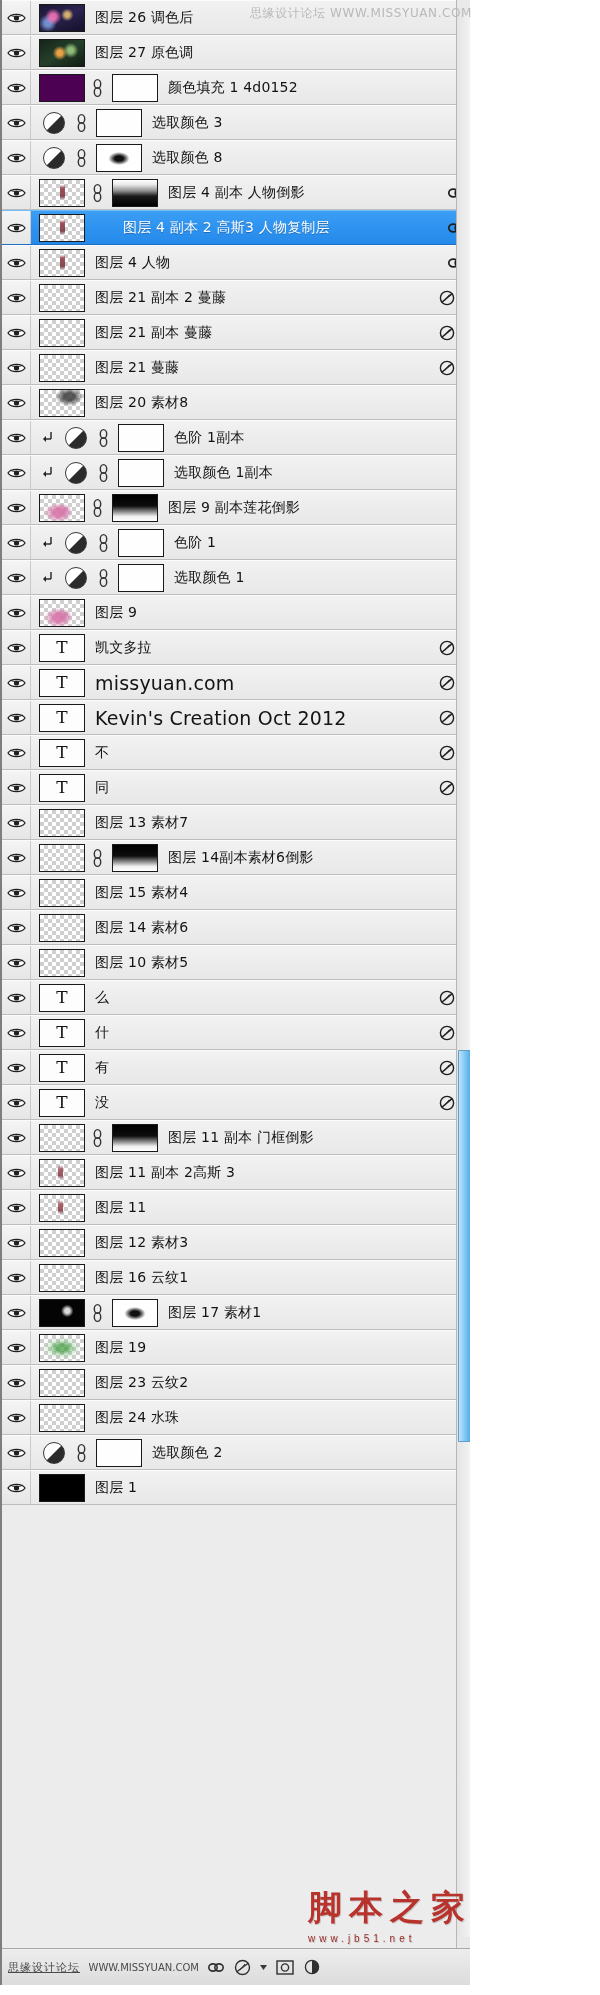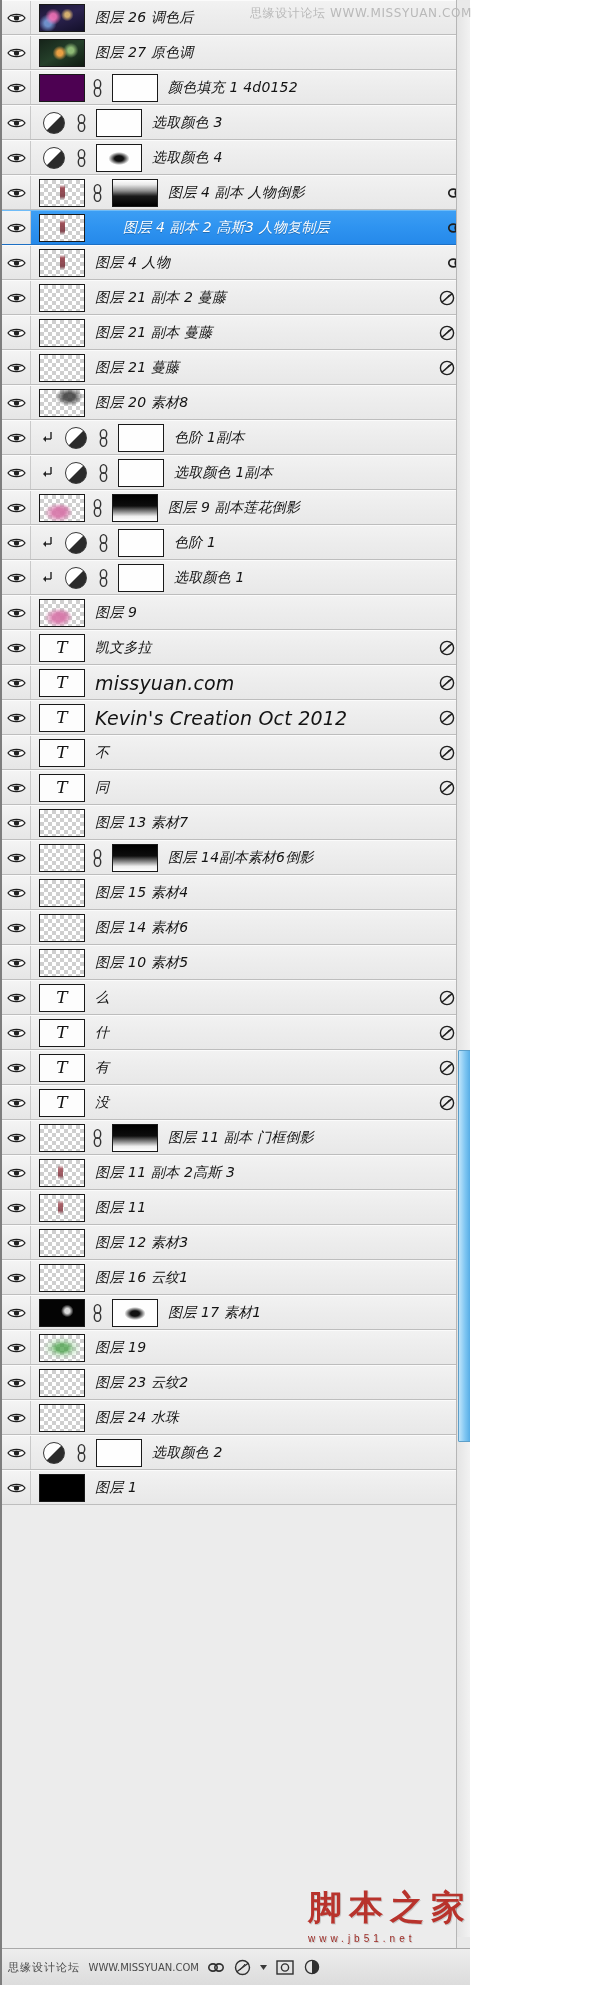--- a/index.html
+++ b/index.html
@@ -14,21 +14,21 @@
     border-left:2px solid #7e7e7e;
     box-sizing:border-box;
   }
   #rows{position:absolute;left:0;top:0;right:0;bottom:36px;overflow:hidden;}
 
   .row{
     position:relative;height:35px;box-sizing:border-box;
     background:linear-gradient(to bottom,#f2f2f2 0%,#ededed 45%,#e8e8e8 100%);
     border-bottom:1px solid #bdbdbd;
     border-top:1px solid #fbfbfb;
-    display:flex;align-items:center;font-style:italic;
+    display:flex;align-items:center;
   }
   .row.sel{
     background:linear-gradient(to bottom,#3c9ef4 0%,#2e93f0 50%,#2589ea 100%);
     border-bottom:1px solid #1c6fc4;border-top:1px solid #6fbcf8;
   }
   .row.sel .lname{color:#ffffff;text-shadow:0 1px 0 rgba(0,0,0,.25);margin-left:36px;}
 
   
   .eyecol{
     width:28px;height:100%;flex:0 0 28px;
@@ -103,21 +103,21 @@
   #footer{
     position:absolute;left:0;right:0;bottom:0;height:36px;
     background:linear-gradient(to bottom,#ededed,#dcdcdc);
     border-top:1px solid #a9a9a9;
     display:flex;align-items:center;padding-left:6px;gap:7px;
   }
   #footer .fwm{
     font-size:11px;color:#4a4a4a;white-space:nowrap;
     font-family:"DejaVu Sans","Liberation Sans",sans-serif;
   }
-  #footer .fwm .cn{letter-spacing:1px;}
+  #footer .fwm .cn{letter-spacing:1px;text-decoration:underline;}
   .fbtn{width:20px;height:20px;display:flex;align-items:center;justify-content:center;color:#3d3d3d;}
 
   
   #scrollbar{
     position:absolute;right:0;top:0;width:13px;bottom:36px;
     background:linear-gradient(to right,#e4e4e4,#f2f2f2);
     border-left:1px solid #b6b6b6;
   }
   #scrollthumb{
     position:absolute;left:1px;width:11px;top:1050px;height:390px;
@@ -251,21 +251,21 @@
           <div class="adj"></div>
           <span class="link">
             <svg width="11" height="20" viewBox="0 0 11 20">
               <ellipse cx="5.5" cy="6" rx="3.2" ry="4.4" fill="none" stroke="#333" stroke-width="1.4"></ellipse>
               <ellipse cx="5.5" cy="14" rx="3.2" ry="4.4" fill="none" stroke="#333" stroke-width="1.4"></ellipse>
             </svg>
           </span>
           <div class="thumb white">
             <div class="art" style="background:radial-gradient(ellipse at 50% 52%,#111 0 14%,transparent 34%)"></div>
           </div>
-          <span class="lname">选取颜色 4</span>
+          <span class="lname">选取颜色 8</span>
           <div class="rightbadges"></div>
         </div>
       </div>
       <div class="row">
         <div class="eyecol">
           <span class="eye">
             <svg width="19" height="12" viewBox="0 0 19 12">
               <path d="M1 6 C4 1.2 15 1.2 18 6 C15 10.8 4 10.8 1 6 Z" fill="#fff" stroke="#1f1f1f" stroke-width="1.3"></path>
               <circle cx="9.5" cy="6" r="2.6" fill="#1f1f1f"></circle>
               <path d="M3 3.2 C6 5 13 5 16 3.2" fill="none" stroke="#1f1f1f" stroke-width="0.9"></path>

